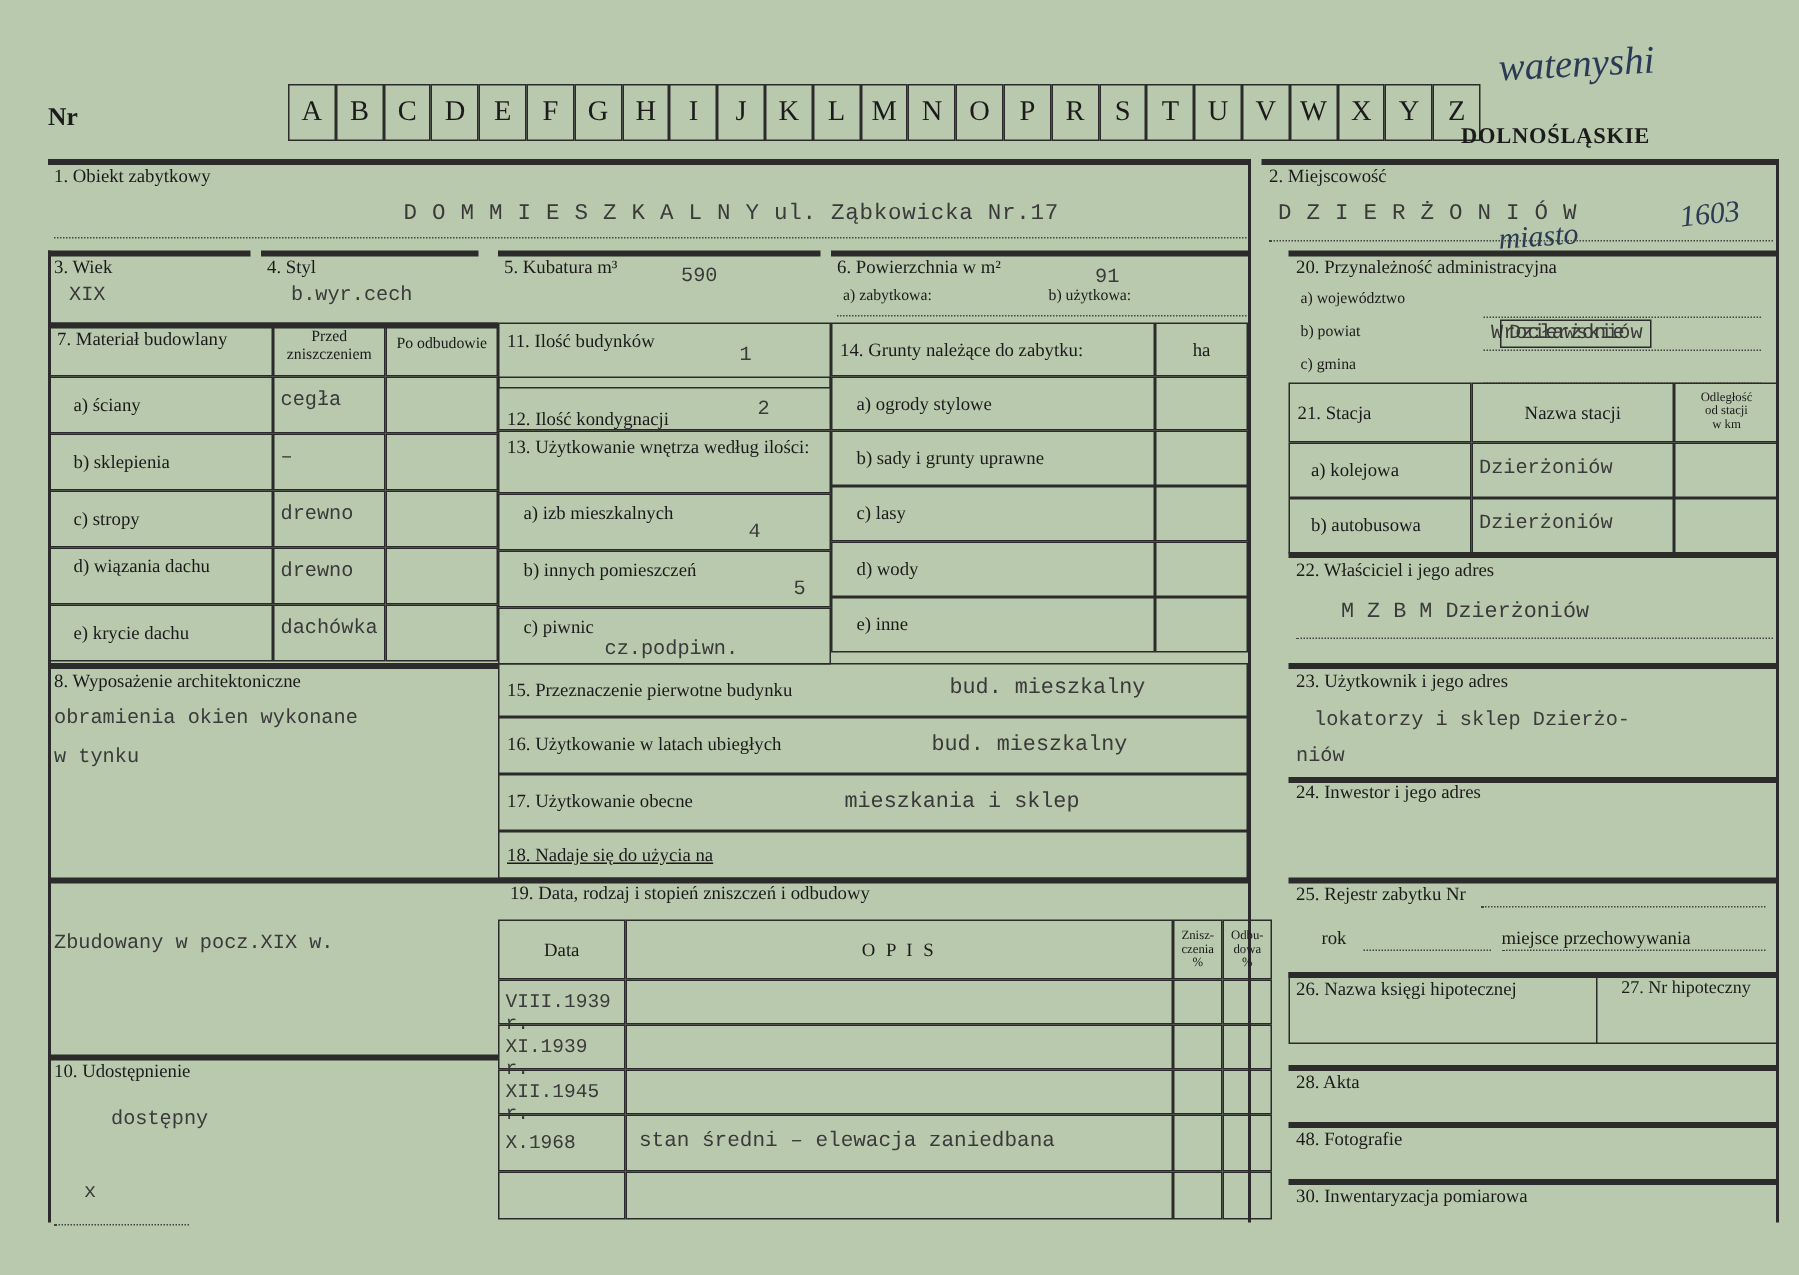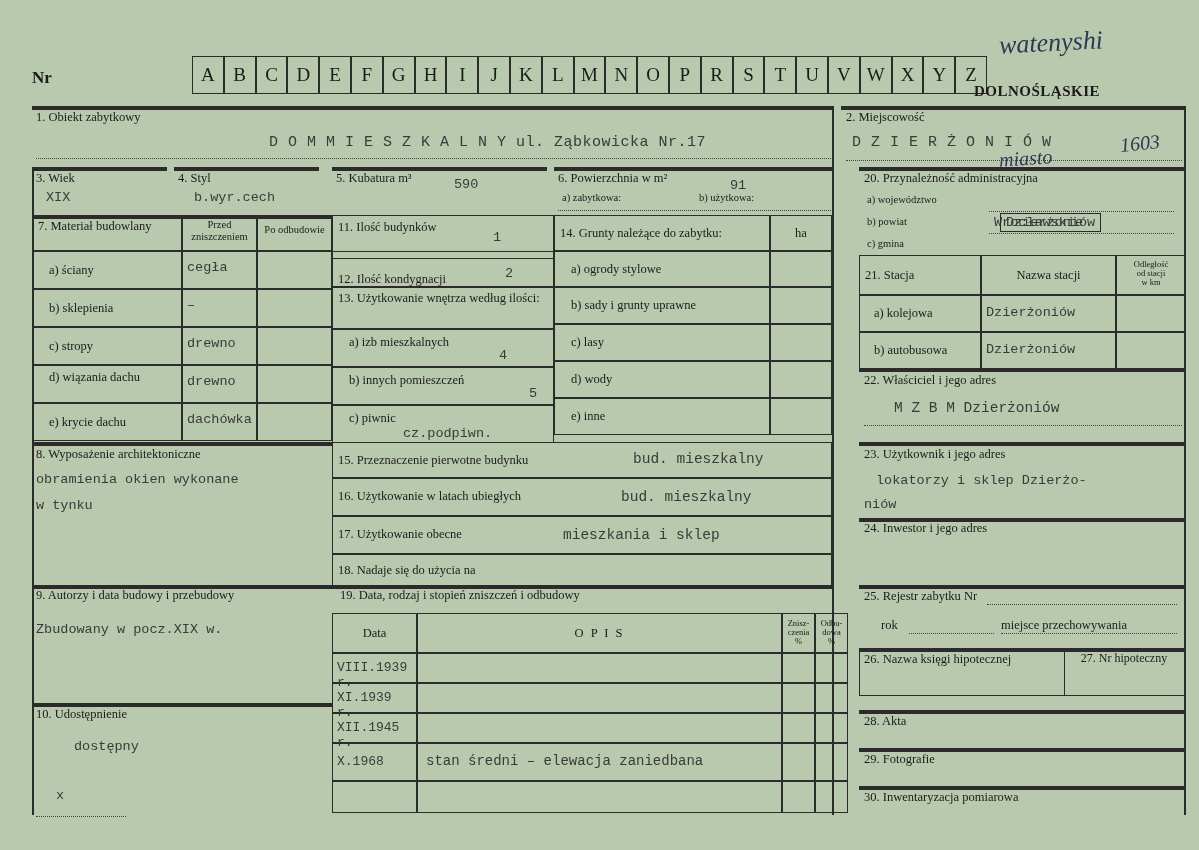--- a/index.html
+++ b/index.html
@@ -295,36 +295,35 @@
       </div>
       <div class="blk" style="left:318px;top:468px;width:500px;height:38px;">
         <div class="lbl" style="padding:10px 5px;">16. Użytkowanie w latach ubiegłych</div>
         <div class="val" style="position:absolute;left:288px;top:10px;font-size:14.5px;">bud. mieszkalny</div>
       </div>
       <div class="blk" style="left:318px;top:506px;width:500px;height:38px;">
         <div class="lbl" style="padding:10px 5px;">17. Użytkowanie obecne</div>
         <div class="val" style="position:absolute;left:230px;top:10px;font-size:14.5px;">mieszkania i sklep</div>
       </div>
       <div class="blk" style="left:318px;top:544px;width:500px;height:32px;">
-        <div class="lbl" style="padding:8px 5px;">18. Nadaje się do użycia na</div>
+        <div class="lbl" style="padding:8px 5px;text-decoration:underline;">18. Nadaje się do użycia na</div>
         <div class="val" style="position:absolute;left:300px;top:7px;font-size:14.5px;"></div>
       </div>
     </div>
 
   <div class="bar" style="left:845px;top:432px;width:327px;"></div>
   <div class="box lbl" style="left:850px;top:437px;">23. Użytkownik i jego adres</div>
   <div class="box val" style="left:862px;top:463px;">lokatorzy i sklep Dzierżo-</div>
   <div class="box val" style="left:850px;top:487px;">niów</div>
 
   <div class="bar" style="left:845px;top:508px;width:327px;"></div>
   <div class="box lbl" style="left:850px;top:511px;">24. Inwestor i jego adres</div>
   <div class="box val" style="left:850px;top:535px;"></div>
 
   <div class="bar" style="left:18px;top:575px;width:300px;"></div>
-  <div class="box lbl" style="left:22px;top:578px;width:300px;">9. Autorzy i data budowy i przebudowy</div>
   <div class="box val" style="left:22px;top:612px;">Zbudowany w pocz.XIX w.</div>
 
   <div class="bar" style="left:18px;top:693px;width:300px;"></div>
   <div class="box lbl" style="left:22px;top:697px;">10. Udostępnienie</div>
   <div class="box val" style="left:60px;top:729px;">dostępny</div>
   <div class="box val" style="left:42px;top:778px;">x</div>
   <div class="field-line" style="left:22px;top:806px;width:90px;"></div>
 
   <div class="bar" style="left:318px;top:575px;width:500px;"></div>
   <div class="box lbl" style="left:326px;top:578px;">19. Data, rodzaj i stopień zniszczeń i odbudowy</div>
@@ -420,18 +419,18 @@
       <div class="lbl" style="position:absolute;left:987px;top:608px;">miejsce przechowywania</div>
       <div class="field-line" style="left:987px;top:623px;width:176px;"></div>
       <div class="bar" style="left:845px;top:638px;width:327px;"></div>
       <div class="lbl" style="position:absolute;left:850px;top:642px;">26. Nazwa księgi hipotecznej</div>
       <div class="hr" style="left:1050px;top:638px;width:1px;height:48px;"></div>
       <div class="small center" style="position: absolute; left: 1055px; top: 642px; width: 110px; font-size: 12px;">27. Nr hipoteczny</div>
       <div class="blk" style="left:845px;top:638px;width:327px;height:48px;"></div>
       <div class="bar" style="left:845px;top:700px;width:327px;"></div>
       <div class="lbl" style="position:absolute;left:850px;top:704px;">28. Akta</div>
       <div class="bar" style="left:845px;top:738px;width:327px;"></div>
-      <div class="lbl" style="position:absolute;left:850px;top:742px;">29. Fotografie</div>
+      <div class="lbl" style="position:absolute;left:850px;top:742px;">48. Fotografie</div>
       <div class="bar" style="left:845px;top:776px;width:327px;"></div>
       <div class="lbl" style="position:absolute;left:850px;top:780px;">30. Inwentaryzacja pomiarowa</div>
     </div>
 
 </div>
 
 </body></html>

